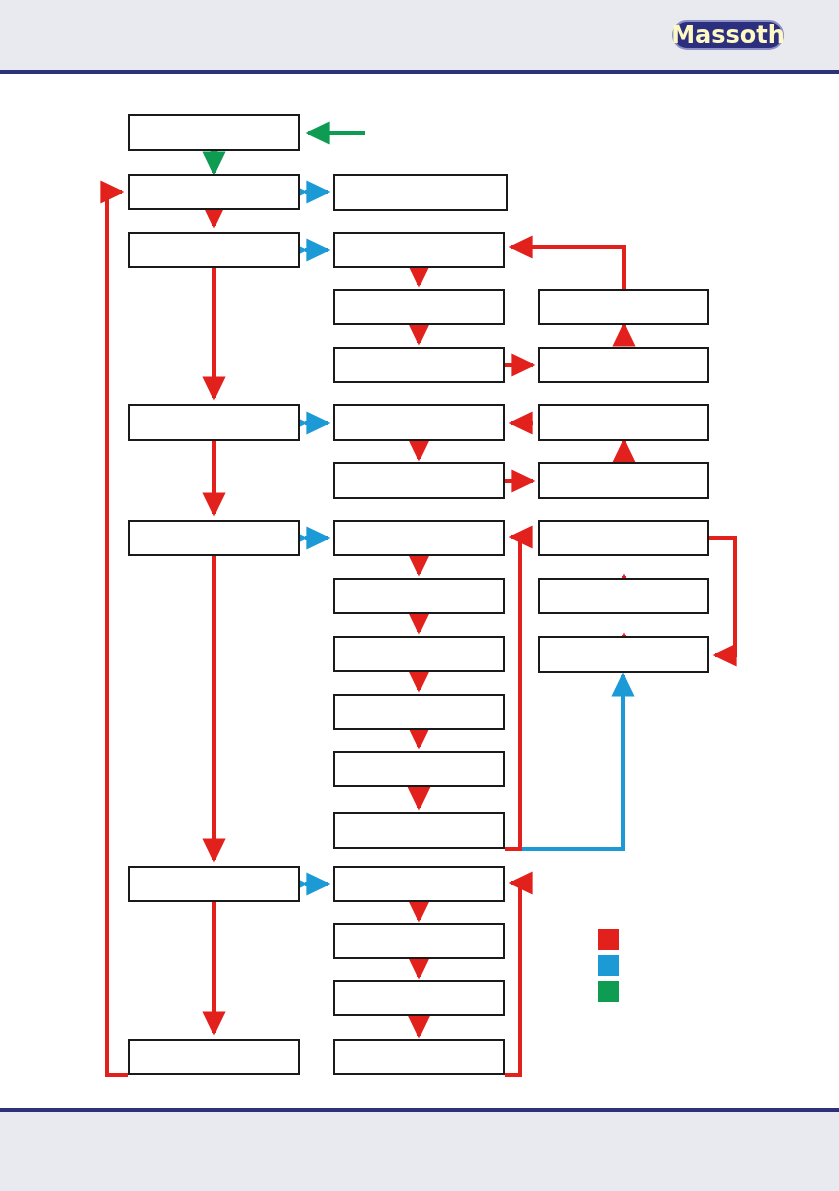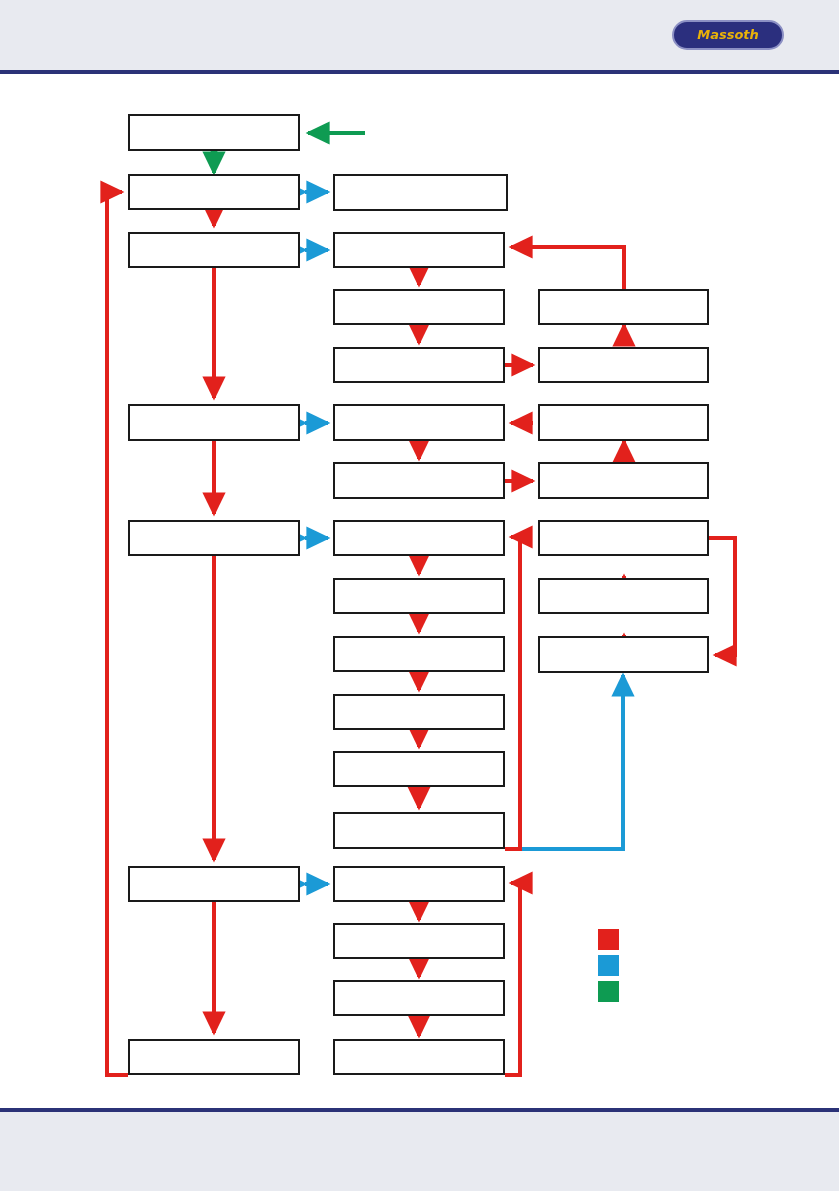--- a/index.html
+++ b/index.html
@@ -46,25 +46,24 @@
     height: 30px;
     background: #2b2f7e;
     border: 2px solid #8c90c4;
     border-radius: 15px;
     box-sizing: border-box;
     display: flex;
     align-items: center;
     justify-content: center;
   }
   .logo-text {
-    color: #eab308;
+    color: #fef9c3;
     font-family: "DejaVu Sans", sans-serif;
-    font-style: italic;
     font-weight: bold;
-    font-size: 13px;
+    font-size: 24px;
     letter-spacing: 0px;
     line-height: 1;
     padding-bottom: 1px;
   }
 
   
   .canvas {
     position: absolute;
     left: 0;
     top: 74px;

